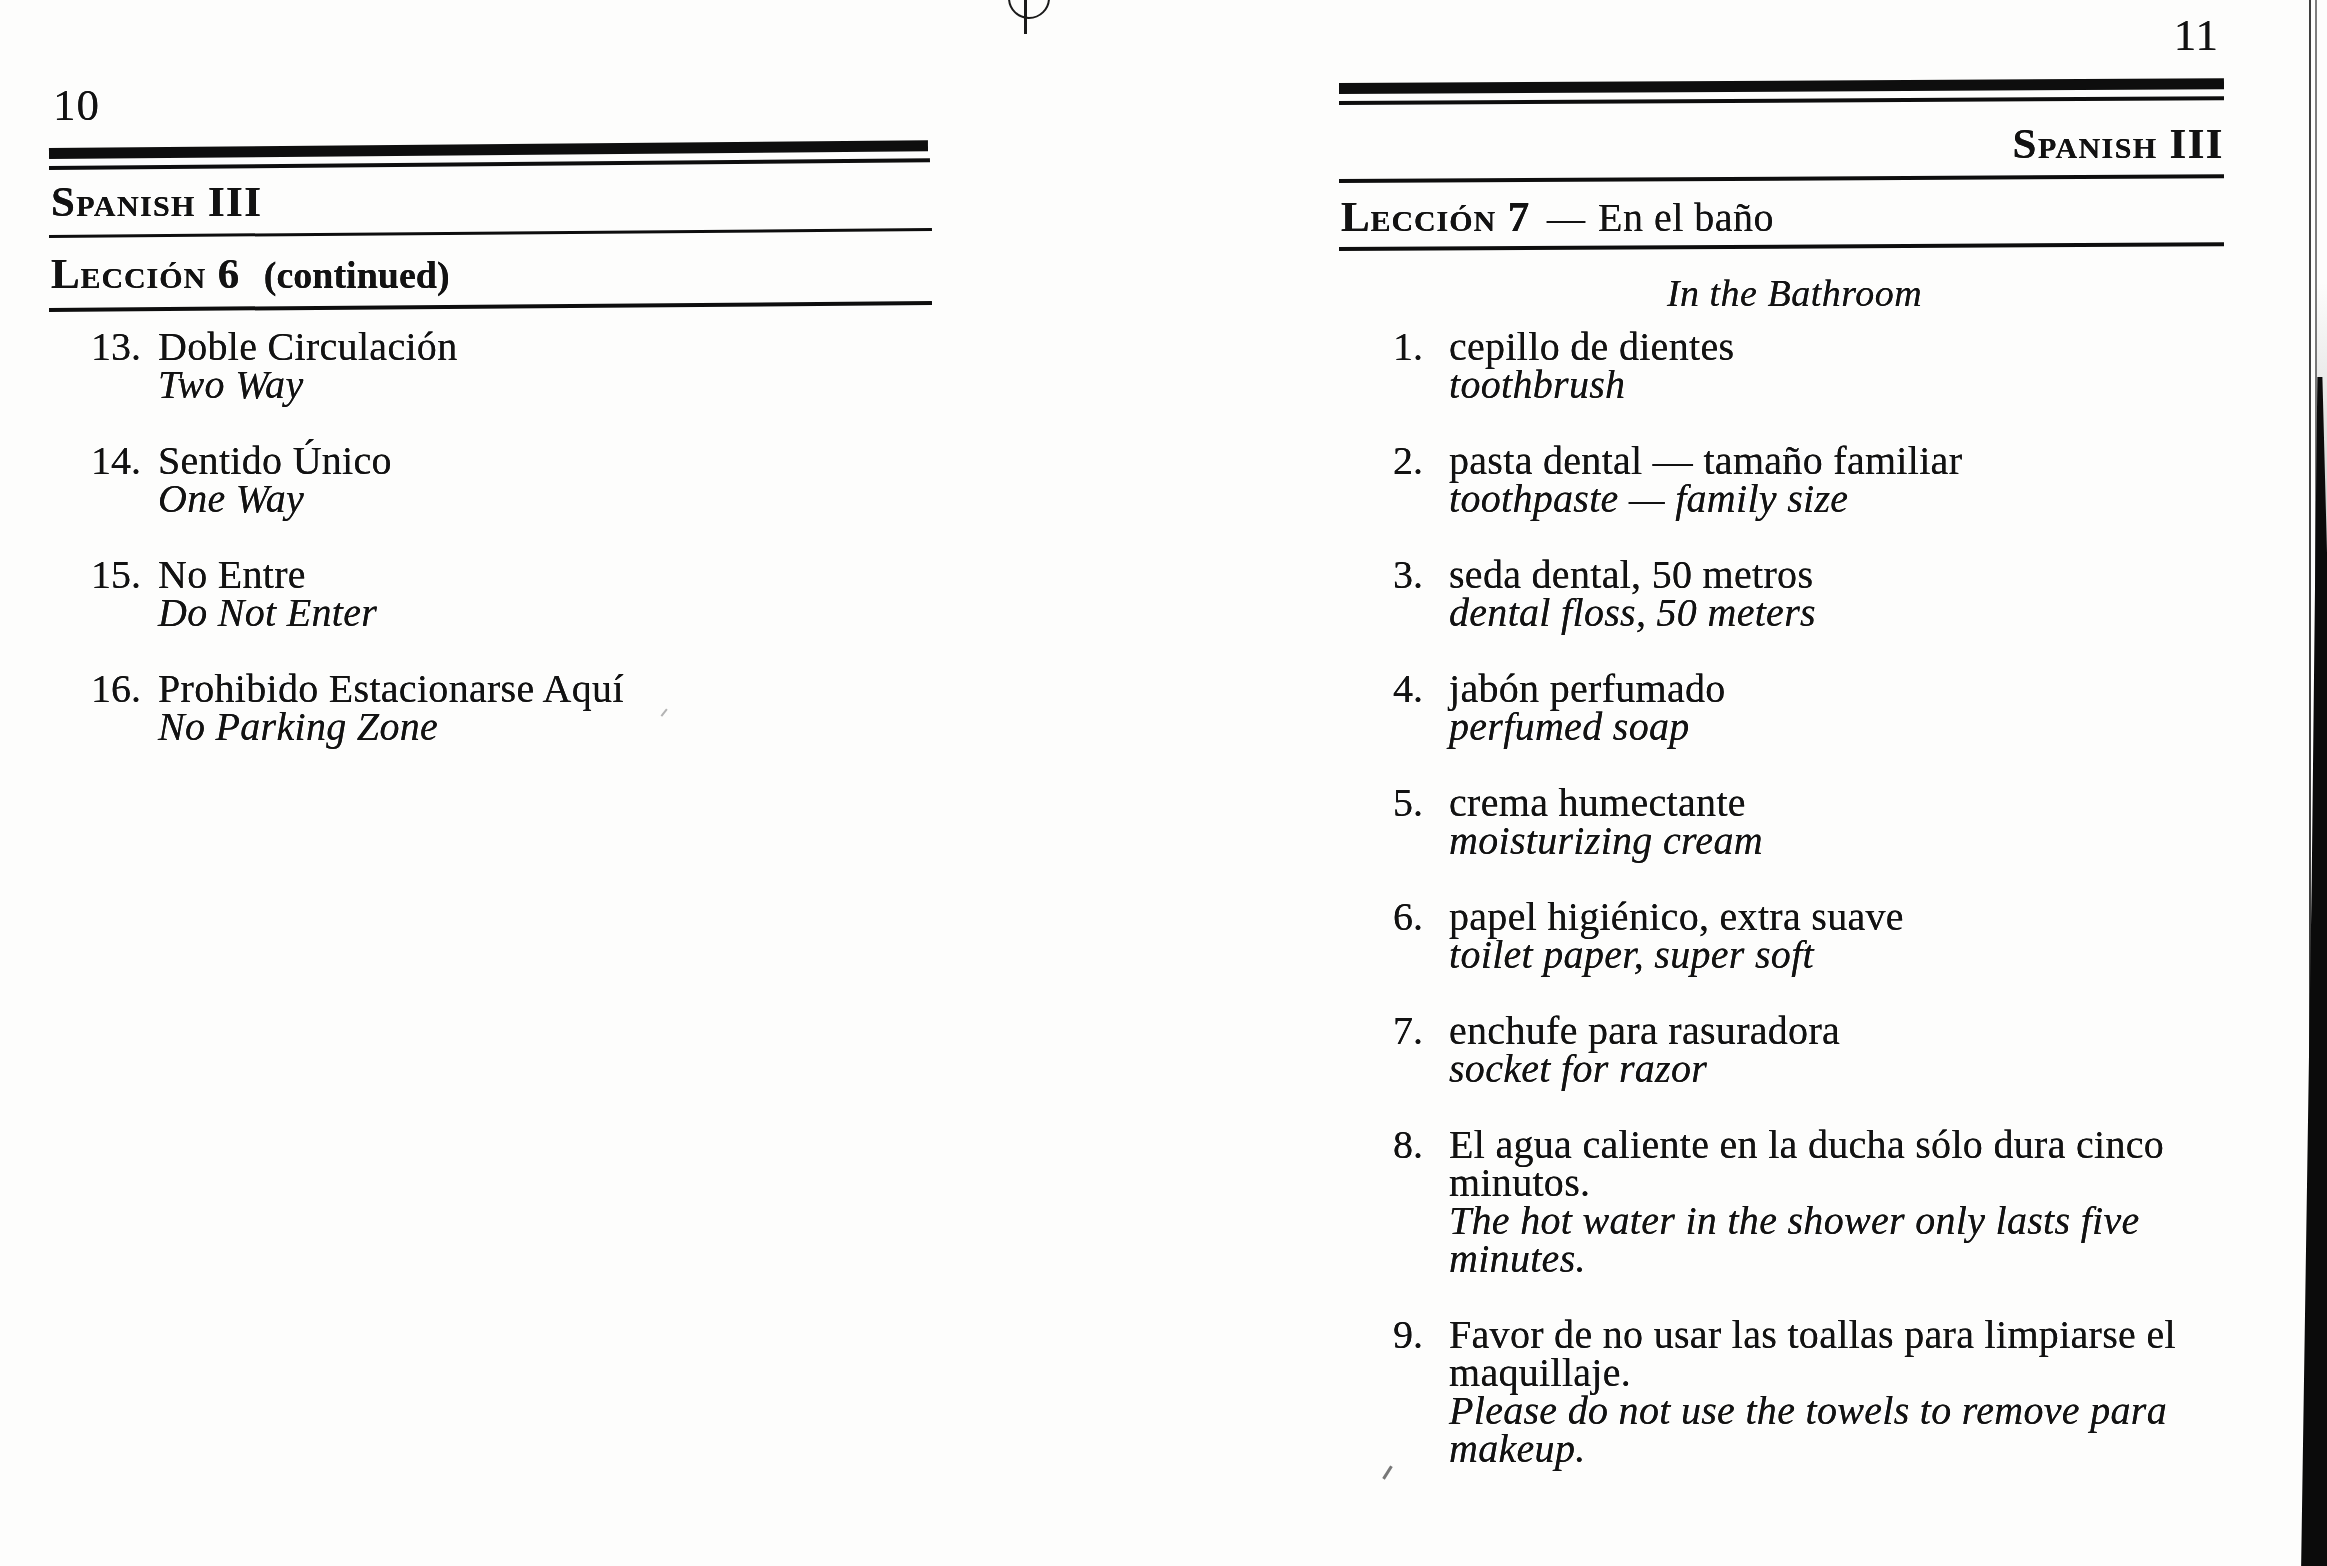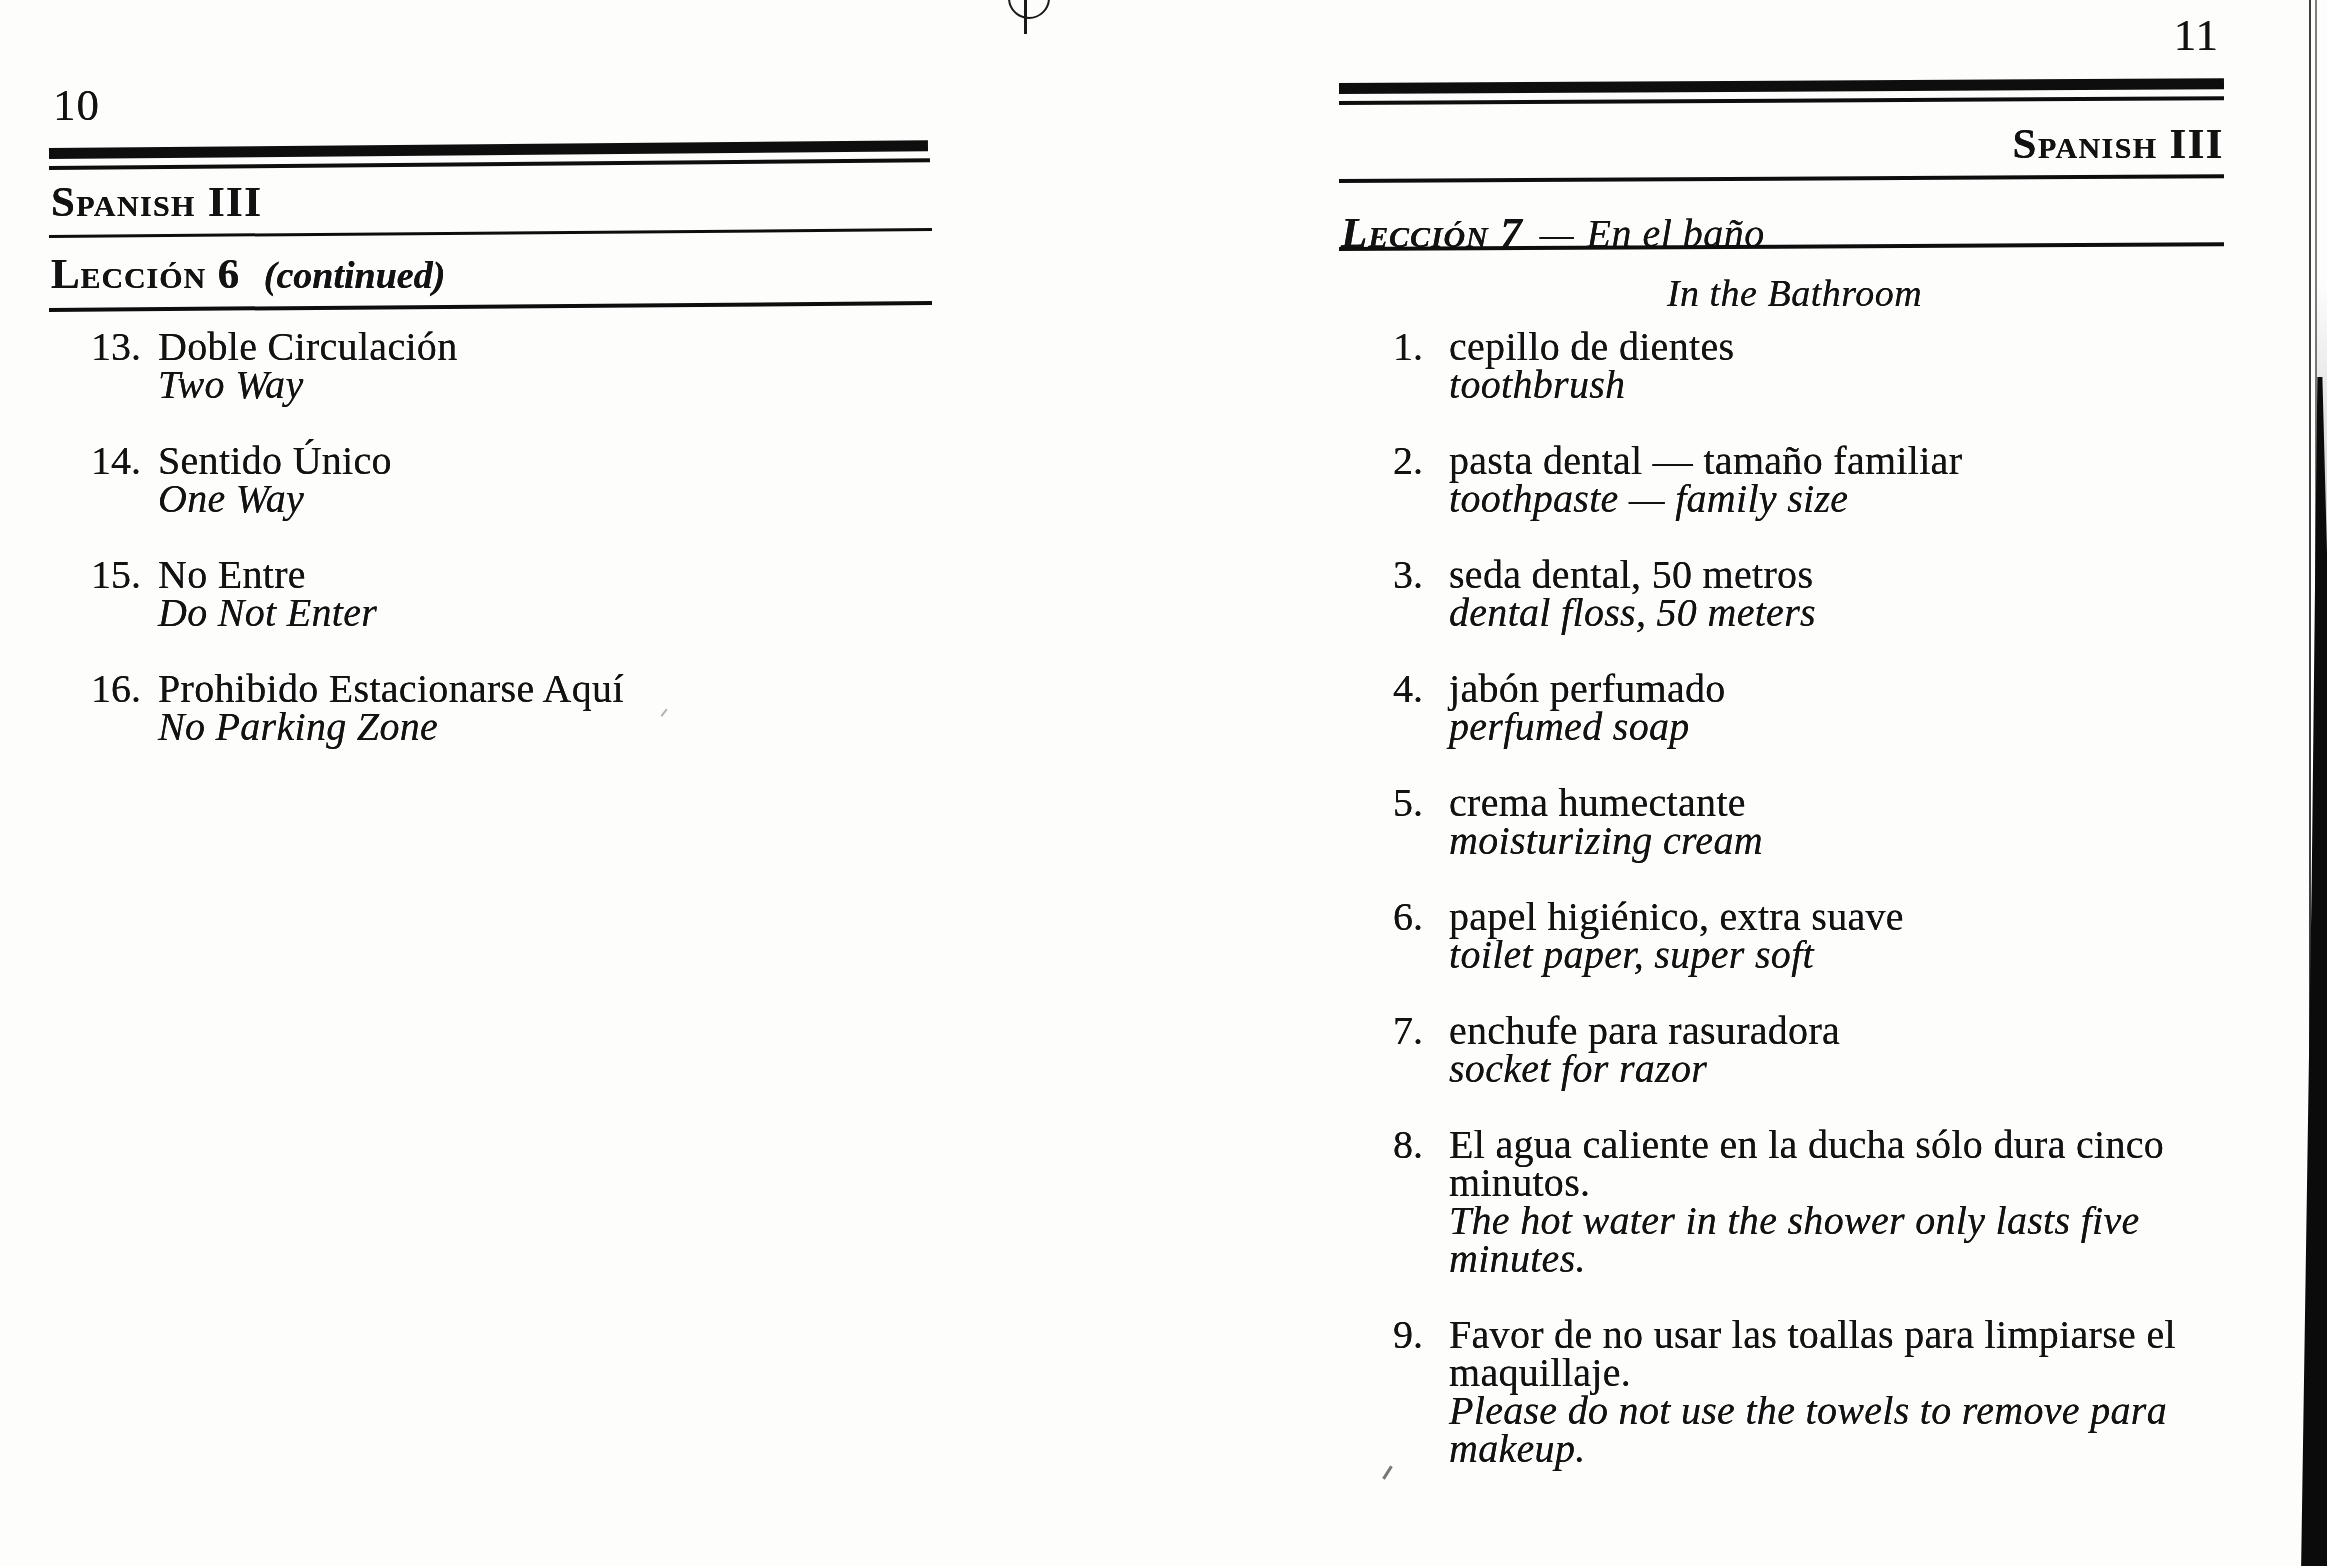--- a/index.html
+++ b/index.html
@@ -38,22 +38,22 @@
   .pagenum.right{right:109px;top:9.4px;}
 
   .course{position:absolute;margin:0;font-size:43px;font-weight:bold;
     font-variant:small-caps;letter-spacing:1.4px;text-shadow:0 0 0.6px #111;}
   .course.left{left:51px;top:177px;}
   .course.right{right:104px;top:119px;}
 
   .lesson{position:absolute;margin:0;font-weight:bold;font-size:43px;text-shadow:0 0 0.6px #111;}
   .lesson .sc{font-variant:small-caps;letter-spacing:0.9px;}
   .lesson.left{left:51px;top:249px;}
-  .lesson.right{left:1341px;top:208px;font-style:italic;}
-  .lesson .cont{font-weight:bold;font-style:italic;font-size:38px;font-variant:normal;margin-left:13px;}
+  .lesson.right{left:1341px;top:192px;}
+  .lesson .cont{font-weight:bold;font-size:38px;font-variant:normal;margin-left:13px;}
   .lesson .dash{font-weight:normal;font-size:38px;margin:0 13px 0 17px;}
   .lesson .es-title{font-weight:normal;font-variant:normal;font-size:40px;letter-spacing:0.5px;}
 
   .bath-title{position:absolute;left:1339px;top:258px;width:885px;margin:13px;
     text-align:center;font-style:italic;font-weight:normal;font-size:38px;
     letter-spacing:0.5px;text-shadow:0 0 0.5px #111;}
 
   
   ol.vocab{position:absolute;margin:0;list-style:none;}
   ol.vocab.left{left:49px;top:328px;padding-left:34px;}

